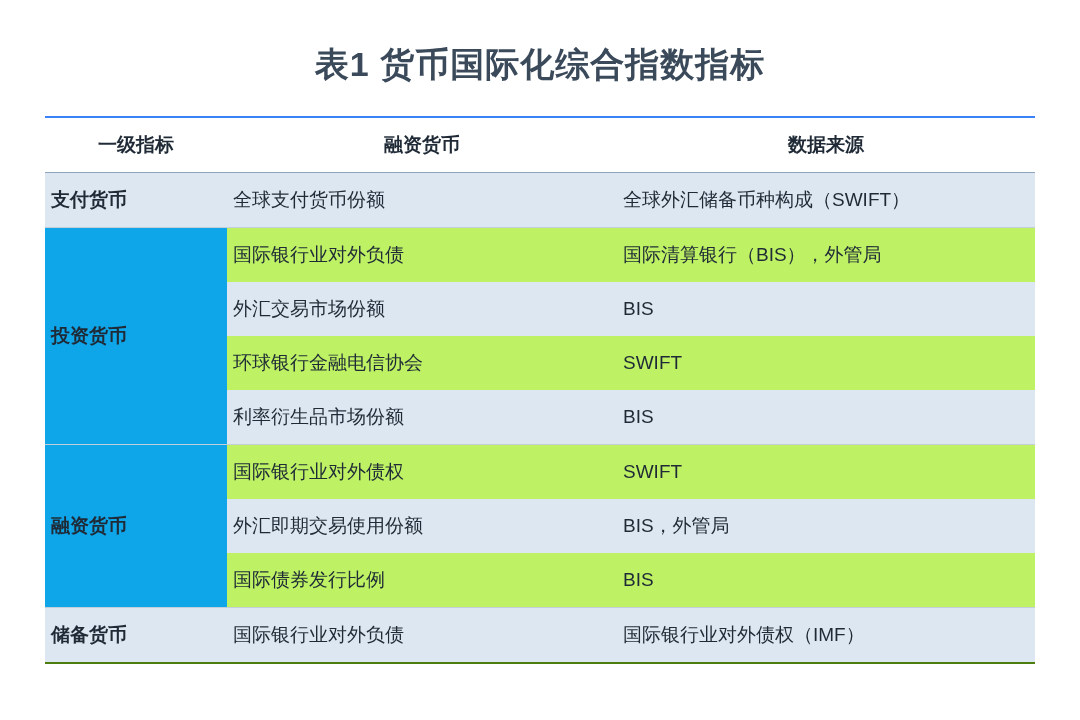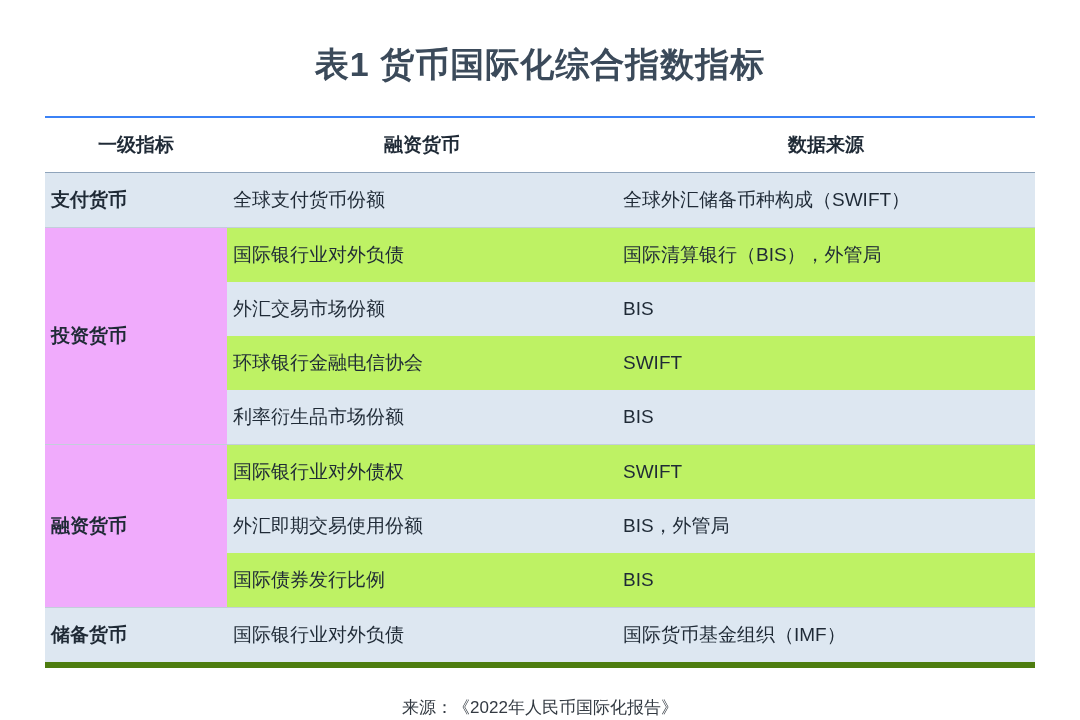--- a/index.html
+++ b/index.html
@@ -56,36 +56,36 @@
   tbody td {
     font-size: 19px;
     color: #1f2a36;
     text-align: left;
     padding: 14px 6px;
     height: 24px;
     vertical-align: middle;
   }
   td.cat {
     font-weight: bold;
-    background: #f0abfc;
+    background: #0ea5e9;
   }
   tr.shaded td.ind, tr.shaded td.src {
     background: #dde7f1;
   }
   tr.plain td.ind, tr.plain td.src {
     background: #bef264;
   }
   tr.shaded td.cat.shadecat {
     background: #dde7f1;
   }
   .grp-sep {
     border-bottom: 1px solid #c3cedb;
   }
   .bottom-rule {
-    border-bottom: 6px solid #4d7c0f;
+    border-bottom: 2px solid #4d7c0f;
   }
   .source {
     text-align: center;
     font-size: 17px;
     color: #333a42;
     margin-top: 28px;
   }
 </style>
 </head>
 <body>
@@ -144,22 +144,21 @@
           <td class="src">BIS，外管局</td>
         </tr>
         <tr class="plain grp-sep">
           <td class="ind">国际债券发行比例</td>
           <td class="src">BIS</td>
         </tr>
 
         <tr class="shaded bottom-rule">
           <td class="cat shadecat" rowspan="1">储备货币</td>
           <td class="ind">国际银行业对外负债</td>
-          <td class="src">国际货币基金组织（IMF）</td>
+          <td class="src">国际银行业对外债权（IMF）</td>
         </tr>
 
       </tbody>
     </table>
   </div>
 
-  <div class="source">来源：《2022年人民币国际化报告》</div>
 
 </div>
 
 </body></html>

